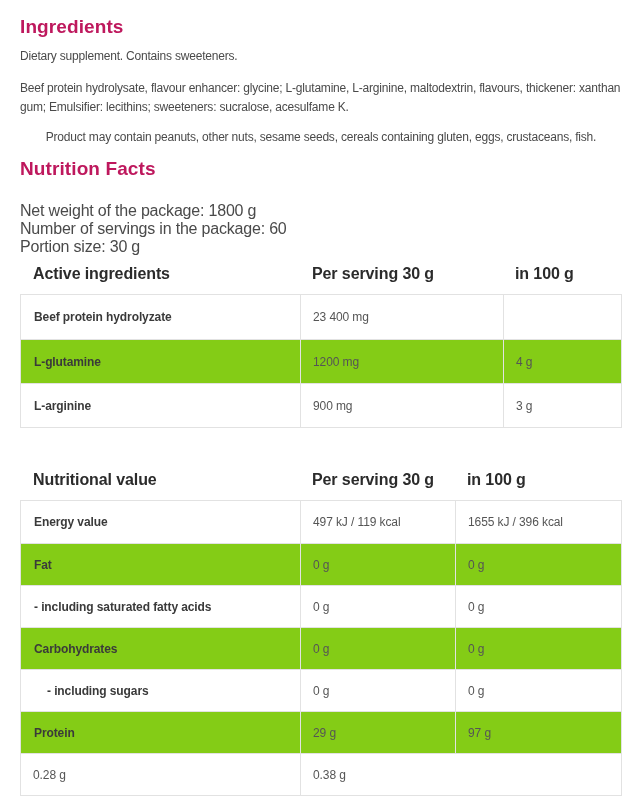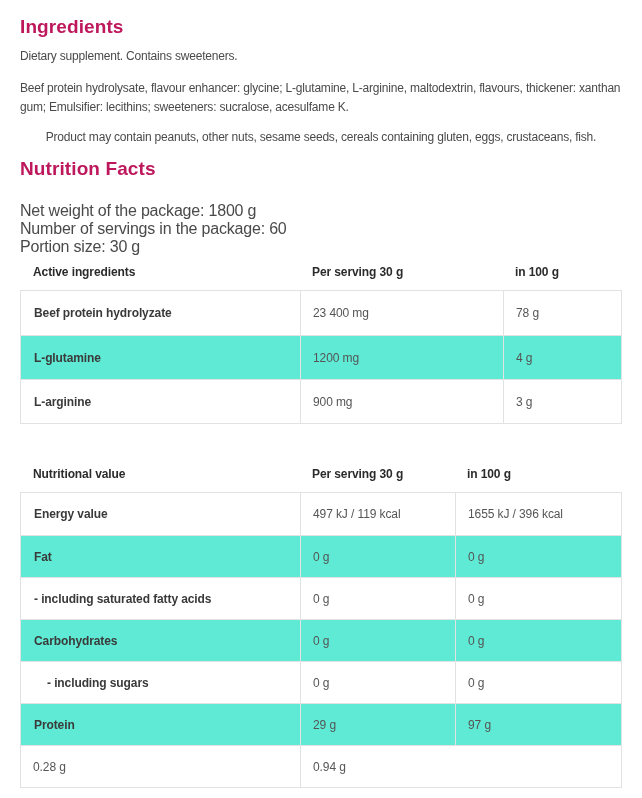--- a/index.html
+++ b/index.html
@@ -36,21 +36,21 @@
   .package-info { margin-top: 20px; }
   .package-info .info-line {
     font-size: 16px;
     line-height: 18px;
     color: #4a4a4a;
     letter-spacing: -0.2px;
   }
   
   .nt-header {
     display: grid;
-    font-size: 12px;
+    font-size: 16px;
     font-weight: 700;
     color: #2b2b2b;
     letter-spacing: -0.1px;
   }
   .grid-active     { grid-template-columns: 280px 203px 1fr; }
   .grid-nutrition  { grid-template-columns: 280px 155px 1fr; }
   .nt-header { margin-top: 9px; }
   .nt-header.second { margin-top: 43px; }
   .nt-header .h-cell:first-child { padding-left: 13px; }
   .nt-header .h-cell { padding-left: 12px; }
@@ -58,21 +58,21 @@
     margin-top: 11px;
     border: 1px solid #e2e2e2;
     background: #ffffff;
   }
   .nt-row {
     display: grid;
     align-items: center;
     border-top: 1px solid #e2e2e2;
   }
   .nt-row:first-child { border-top: none; }
-  .nt-row.alt { background: #5eead4; }
+  .nt-row.alt { background: #84cc16; }
   .rows-44 .nt-row { height: 44px; }
   .rows-42 .nt-row { height: 42px; }
   .cell {
     font-size: 12px;
     letter-spacing: -0.1px;
     padding-left: 12px;
     height: 100%;
     display: flex;
     align-items: center;
   }
@@ -110,21 +110,20 @@
   <div class="nt-header grid-active">
     <div class="h-cell">Active ingredients</div>
     <div class="h-cell">Per serving 30 g</div>
     <div class="h-cell">in 100 g</div>
   </div>
 
   <div class="nt-box rows-44">
     <div class="nt-row grid-active">
       <div class="cell label">Beef protein hydrolyzate</div>
       <div class="cell value mid">23 400 mg</div>
-      <div class="cell value">78 g</div>
     </div>
     <div class="nt-row grid-active alt">
       <div class="cell label">L-glutamine</div>
       <div class="cell value mid">1200 mg</div>
       <div class="cell value">4 g</div>
     </div>
     <div class="nt-row grid-active">
       <div class="cell label">L-arginine</div>
       <div class="cell value mid">900 mg</div>
       <div class="cell value">3 g</div>
@@ -163,17 +162,17 @@
       <div class="cell value mid">0 g</div>
       <div class="cell value">0 g</div>
     </div>
     <div class="nt-row grid-nutrition alt">
       <div class="cell label">Protein</div>
       <div class="cell value mid">29 g</div>
       <div class="cell value">97 g</div>
     </div>
     <div class="nt-row grid-nutrition">
       <div class="cell value mid">0.28 g</div>
-      <div class="cell value">0.94 g</div>
+      <div class="cell value">0.38 g</div>
     </div>
   </div>
 
 </div>
 
 </body></html>

